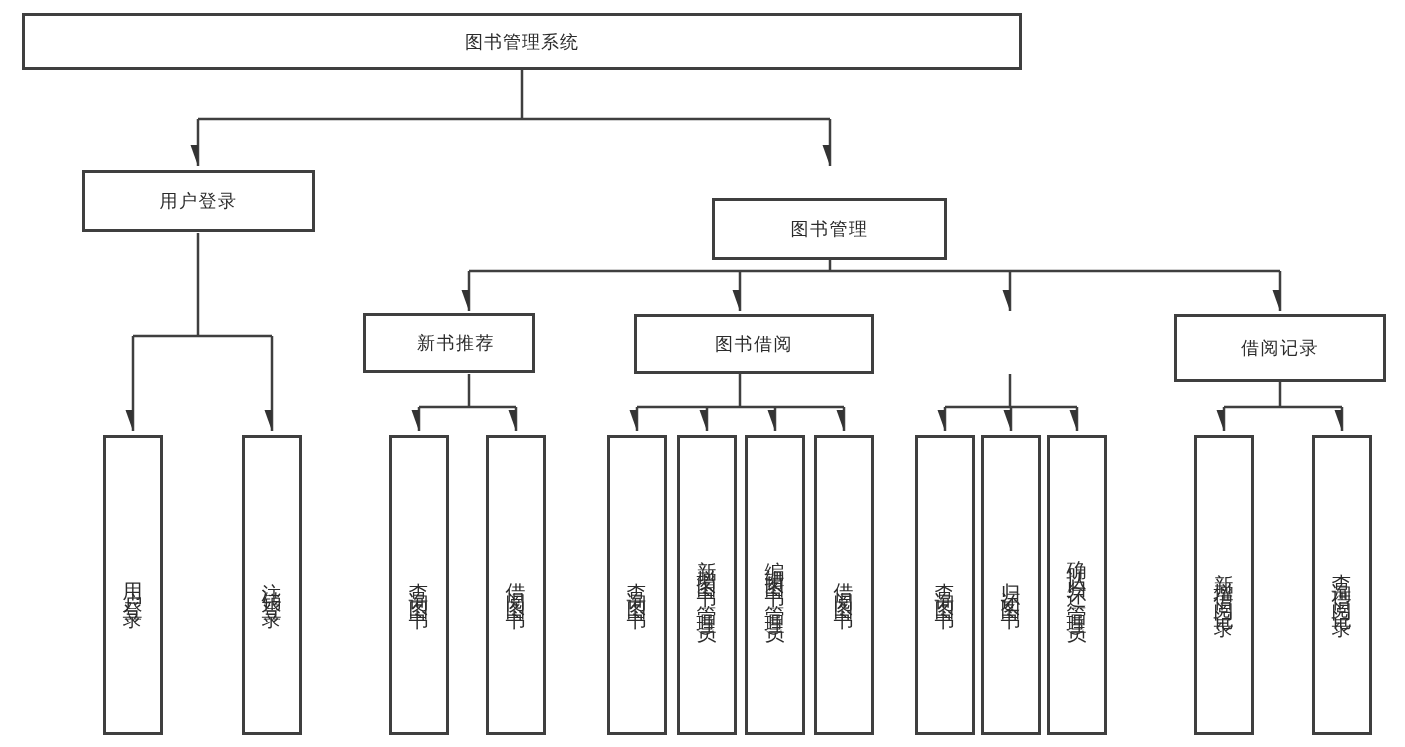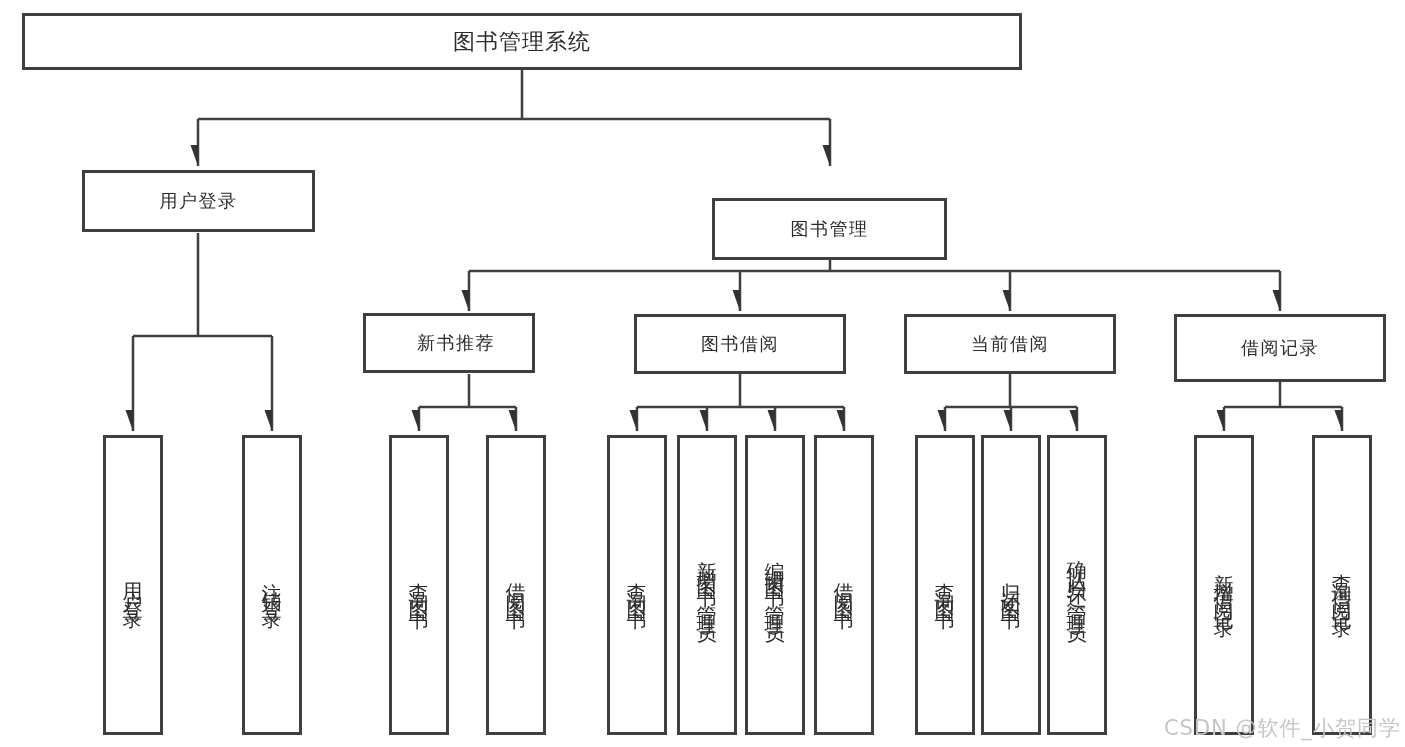--- a/index.html
+++ b/index.html
@@ -20,21 +20,21 @@
     position: absolute;
     box-sizing: border-box;
     border: 3px solid #3f3f3f;
     background: #ffffff;
     display: flex;
     align-items: center;
     justify-content: center;
     color: #2b2b2b;
   }
   .node.h { font-size: 18px; letter-spacing: 1.5px; }
-  .node.root { font-size: 22px; letter-spacing: 1px; }
+  .node.root { font-size: 18px; letter-spacing: 1px; }
   .node.v { width: 60px; height: 300px; top: 435px; }
   .node.v span {
     writing-mode: vertical-rl;
     text-orientation: mixed;
     font-size: 20px;
     letter-spacing: 9px;
     line-height: 1;
     white-space: nowrap;
   }
   .watermark {
@@ -109,25 +109,22 @@
   <div class="node h" style="left:82px; top:170px; width:233px; height:62px;">
     <span>用户登录</span>
   </div>
   <div class="node h" style="left:712px; top:170px; width:235px; height:62px;margin-top:28px;">
     <span>图书管理</span>
   </div>
 
   <div class="node h" style="left:363px; top:313px; width:172px; height:60px;padding-left:14px;">
     <span>新书推荐</span>
   </div>
-  <div class="node h" style="left:634px; top:314px; width:212px; height:60px;">
+  <div class="node h" style="left:634px; top:314px; width:240px; height:60px;">
     <span>图书借阅</span>
-  </div>
-  <div class="node h" style="left:904px; top:314px; width:212px; height:60px;">
-    <span>当前借阅</span>
   </div>
   <div class="node h" style="left:1174px; top:314px; width:212px; height:68px;">
     <span>借阅记录</span>
   </div>
 
   <div class="node v" style="left:103px;">
     <span>用户登录</span>
   </div>
   <div class="node v" style="left:242px;">
     <span>注销登录</span>
@@ -163,14 +160,13 @@
     <span>确认归还（管理员）</span>
   </div>
 
   <div class="node v" style="left:1194px;">
     <span>新增借阅记录</span>
   </div>
   <div class="node v" style="left:1312px;">
     <span>查询借阅记录</span>
   </div>
 
-  <div class="watermark">CSDN @软件_小贺同学</div>
 </div>
 
 </body></html>

